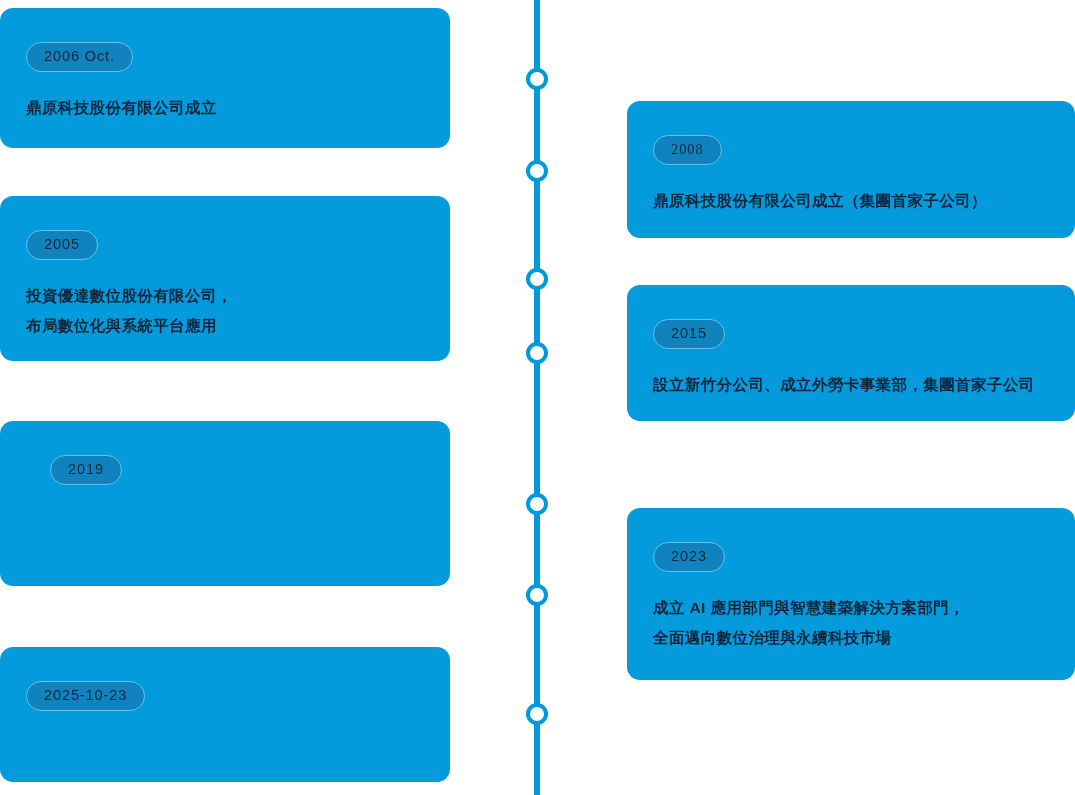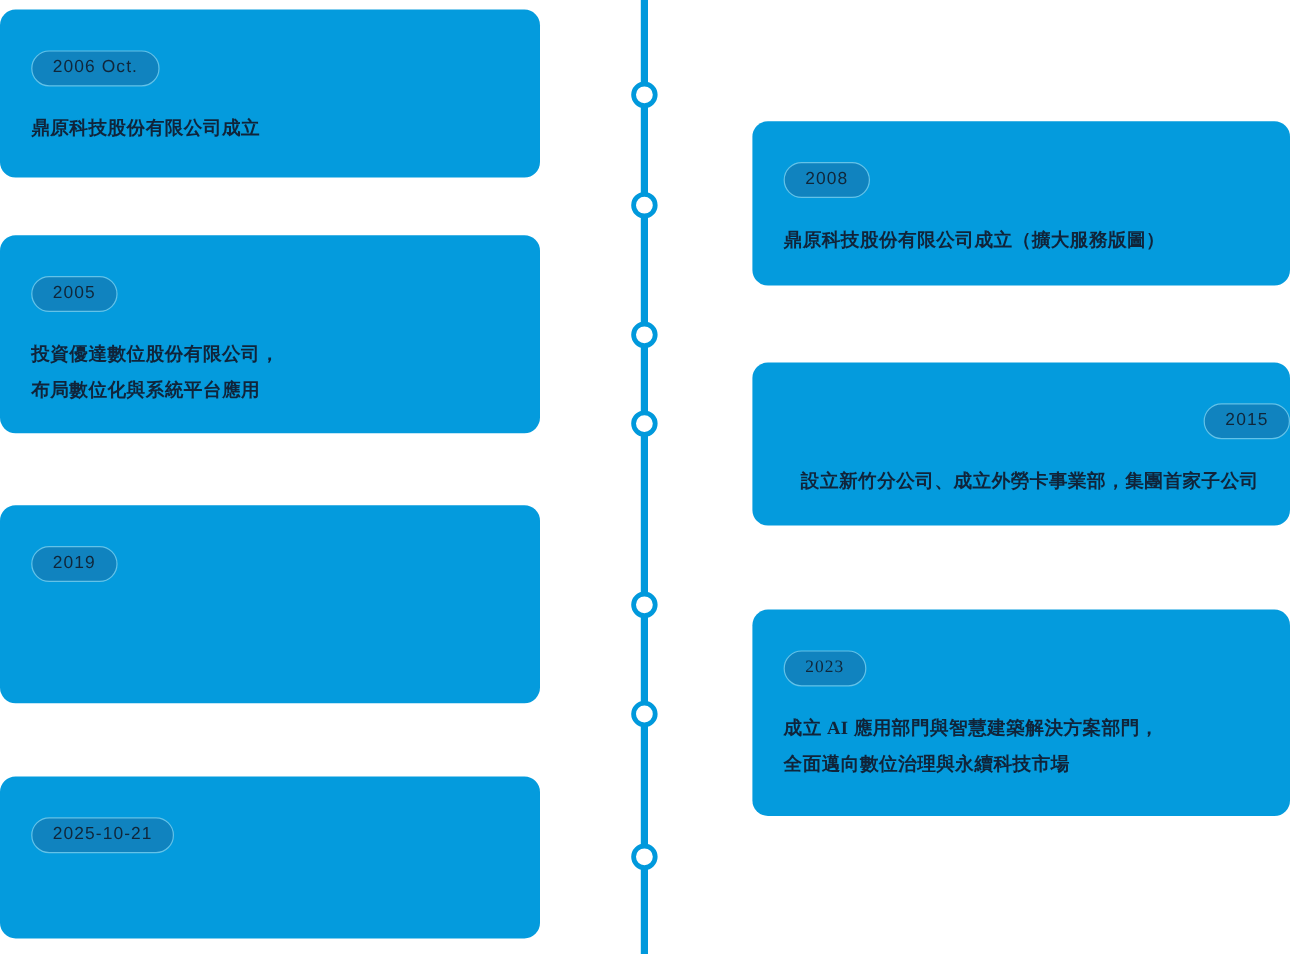--- a/index.html
+++ b/index.html
@@ -97,37 +97,37 @@
     <div class="badge">2006 Oct.</div>
     <div class="desc">鼎原科技股份有限公司成立</div>
   </div>
 
   <div class="card left" style="top:196px; height:165px;">
     <div class="badge">2005</div>
     <div class="desc">投資優達數位股份有限公司，
 布局數位化與系統平台應用</div>
   </div>
 
-  <div class="card left" style="top:421px; height:165px;">
+  <div class="card left" style="top:421px; height:165px;padding-left:24px;">
     <div class="badge">2019</div>
   </div>
 
   <div class="card left" style="top:647px; height:135px;">
-    <div class="badge">2025-10-21</div>
+    <div class="badge">2025-10-23</div>
   </div>
 
-  <div class="card right" style="top:101px; height:137px;">
+  <div class="card right" style="top:101px; height:137px;font-family:Liberation Serif, serif;">
     <div class="badge">2008</div>
-    <div class="desc">鼎原科技股份有限公司成立（擴大服務版圖）</div>
+    <div class="desc">鼎原科技股份有限公司成立（集團首家子公司）</div>
   </div>
 
-  <div class="card right" style="top:302px; height:136px;text-align:right;">
+  <div class="card right" style="top:285px; height:136px;">
     <div class="badge">2015</div>
     <div class="desc">設立新竹分公司、成立外勞卡事業部，集團首家子公司</div>
   </div>
 
-  <div class="card right" style="top:508px; height:172px;font-family:Liberation Serif, serif;">
+  <div class="card right" style="top:508px; height:172px;">
     <div class="badge">2023</div>
     <div class="desc">成立 AI 應用部門與智慧建築解決方案部門，
 全面邁向數位治理與永續科技市場</div>
   </div>
 
 </div>
 
 </body></html>

